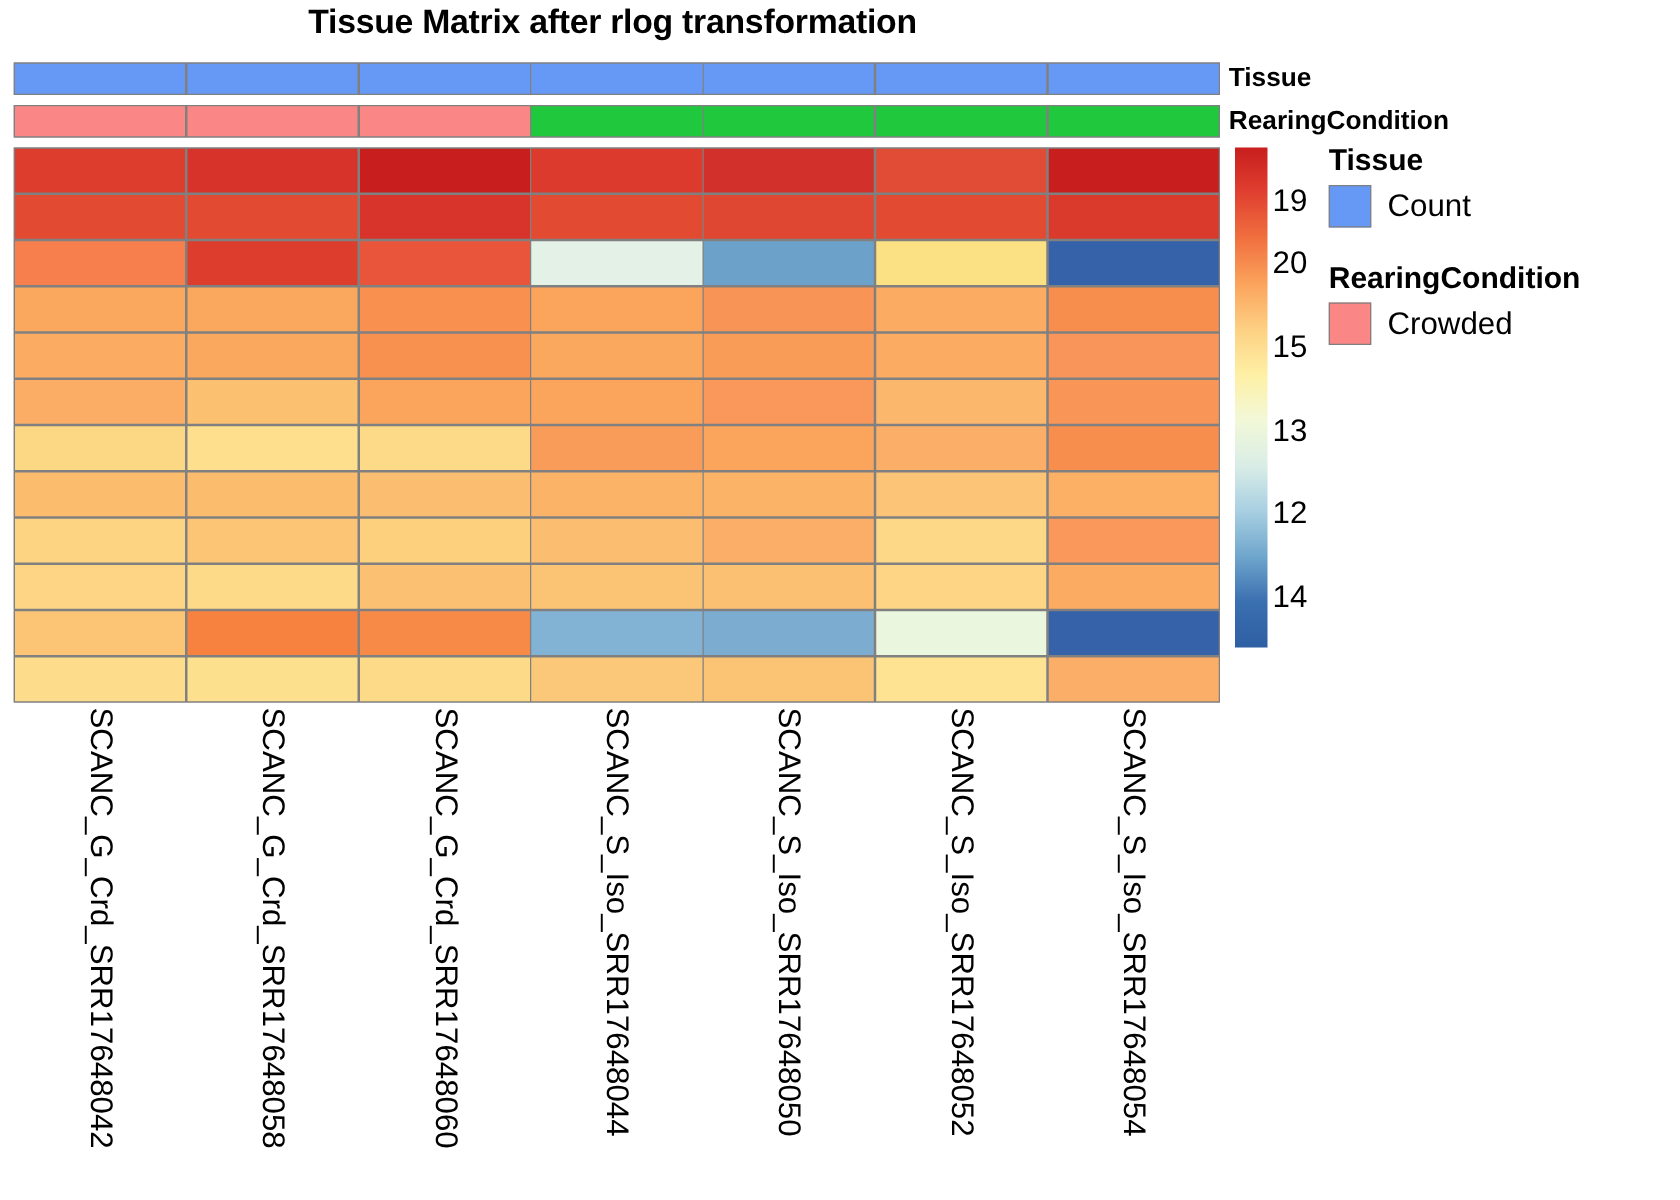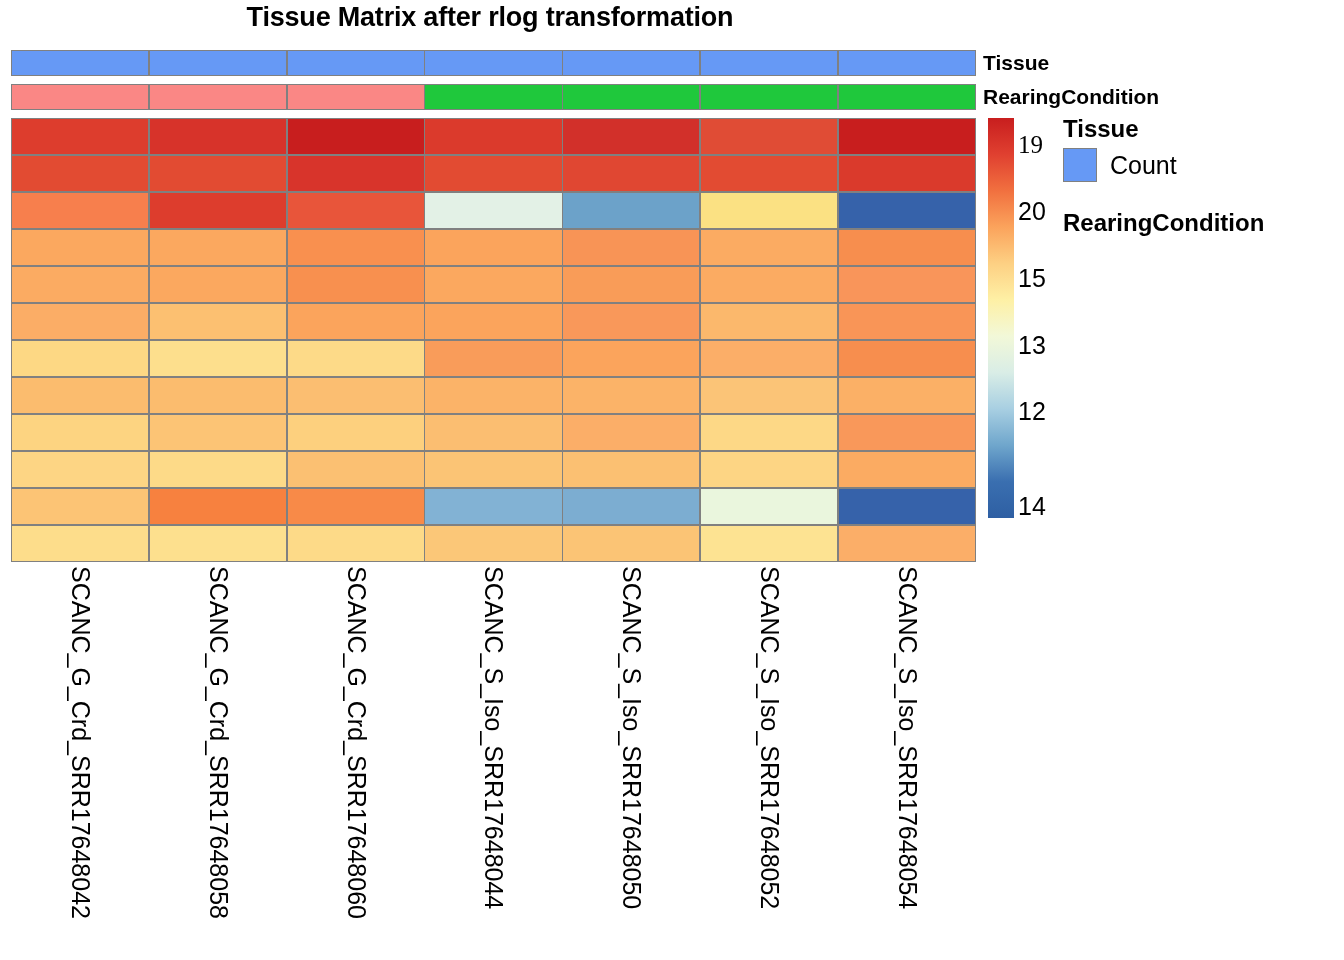--- a/index.html
+++ b/index.html
@@ -287,35 +287,39 @@
     <div class="col-label-slot">
       <div class="col-label">SCANC_S_Iso_SRR17648052</div>
     </div>
     <div class="col-label-slot">
       <div class="col-label">SCANC_S_Iso_SRR17648054</div>
     </div>
   </div>
 
 <div id="colorbar" style="background: linear-gradient(rgb(200, 30, 30), rgb(224, 64, 48), rgb(241, 112, 63), rgb(251, 163, 92), rgb(253, 208, 131), rgb(254, 240, 165), rgb(242, 248, 216), rgb(217, 237, 230), rgb(168, 207, 226), rgb(111, 166, 204), rgb(58, 111, 176), rgb(46, 95, 163));"></div>
 <div id="colorbar-ticks">
-    <div class="cb-tick" style="top: 26px; font-family: Liberation Serif, serif;">19</div>
+    <div class="cb-tick" style="top: 43px;">19</div>
     <div class="cb-tick" style="top: 93.3333px;">20</div>
     <div class="cb-tick" style="top: 160px;">15</div>
     <div class="cb-tick" style="top: 226.667px;">13</div>
     <div class="cb-tick" style="top: 293.333px;">12</div>
-    <div class="cb-tick" style="top: 360px; margin-top: 28px;">14</div>
+    <div class="cb-tick" style="top: 360px;">14</div>
   </div>
 
 <div id="legend-tissue" class="legend-block">
   <div class="legend-title">Tissue</div>
   <div class="legend-items">
       <div class="legend-item">
         <div class="legend-swatch" style="background: rgb(102, 153, 245);"></div>
         <div class="legend-text">Count</div>
       </div>
     </div>
 </div>
 
 <div id="legend-rearing" class="legend-block">
   <div class="legend-title">RearingCondition</div>
   <div class="legend-items">
+      <div class="legend-item">
+        <div class="legend-swatch" style="background: rgb(250, 135, 133);"></div>
+        <div class="legend-text">Crowded</div>
+      </div>
     </div>
 </div>
 
 </body></html>

